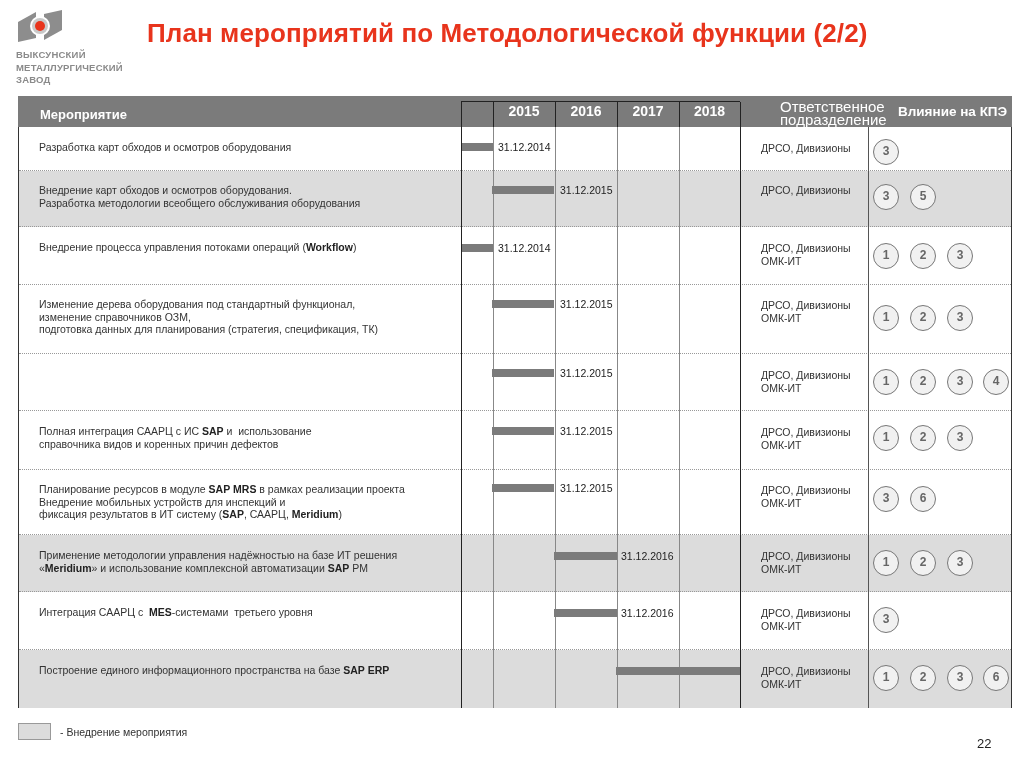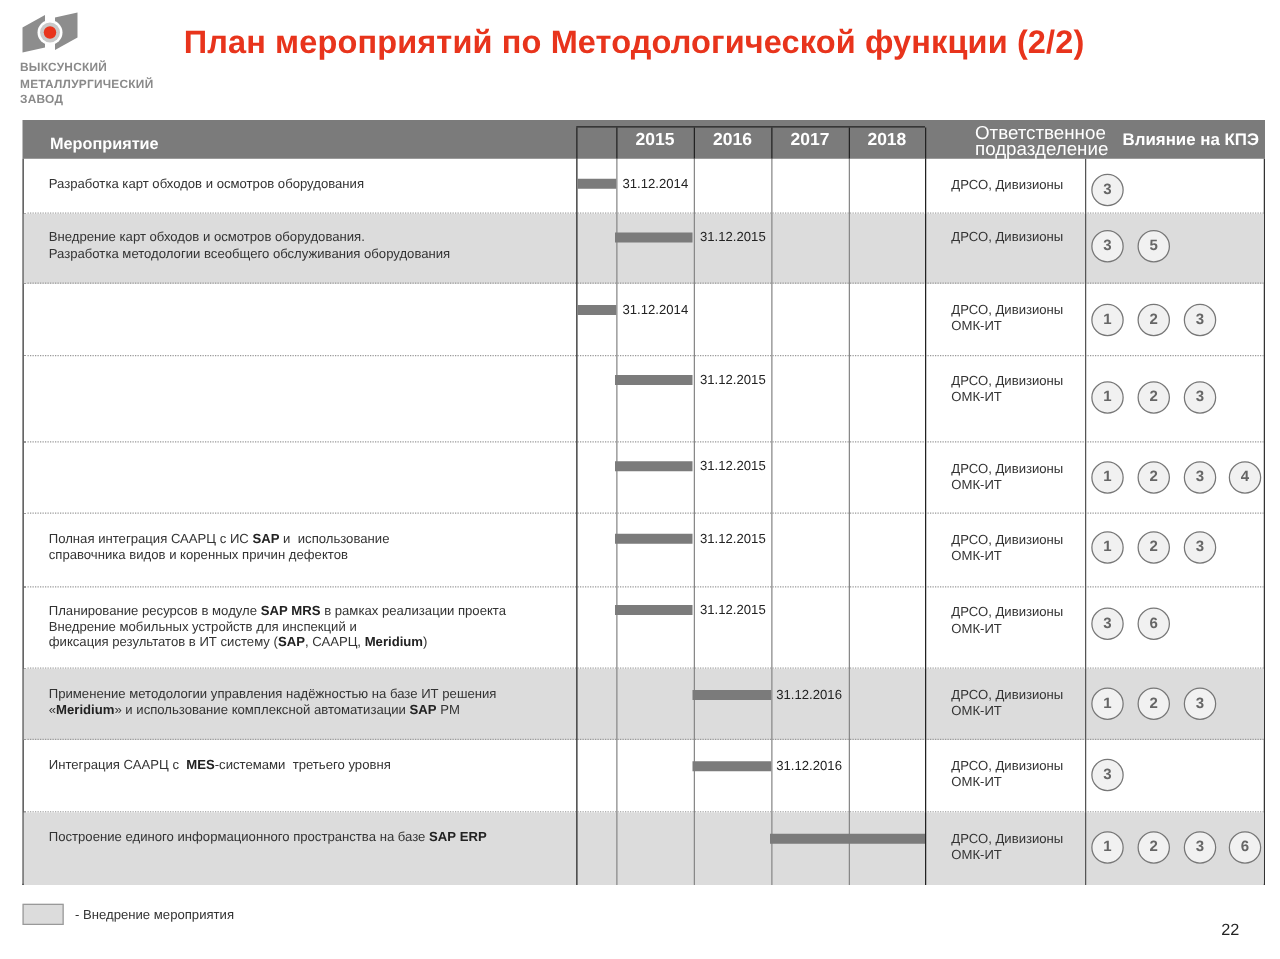--- a/index.html
+++ b/index.html
@@ -88,24 +88,28 @@
   <div class="row" style="top:0;height:44px;">
     <span class="activity-text" style="top:14px;">Разработка карт обходов и осмотров оборудования</span>
     <span class="resp-text" style="top:15px;">ДРСО, Дивизионы</span>
   </div>
   <div class="row key" style="top:44px;height:56px;">
     <span class="activity-text" style="top:13px;">Внедрение карт обходов и осмотров оборудования.
 Разработка методологии всеобщего обслуживания оборудования</span>
     <span class="resp-text" style="top:13px;">ДРСО, Дивизионы</span>
   </div>
   <div class="row" style="top:100px;height:58px;">
+    <span class="activity-text" style="top:14px;">Внедрение процесса управления потоками операций (<b>Workflow</b>)</span>
     <span class="resp-text" style="top:15px;">ДРСО, Дивизионы
 ОМК-ИТ</span>
   </div>
   <div class="row" style="top:158px;height:69px;">
+    <span class="activity-text" style="top:13px;">Изменение дерева оборудования под стандартный функционал,
+изменение справочников ОЗМ,
+подготовка данных для планирования (стратегия, спецификация, ТК)</span>
     <span class="resp-text" style="top:14px;">ДРСО, Дивизионы
 ОМК-ИТ</span>
   </div>
   <div class="row" style="top:227px;height:57px;">
     <span class="resp-text" style="top:15px;">ДРСО, Дивизионы
 ОМК-ИТ</span>
   </div>
   <div class="row" style="top:284px;height:59px;">
     <span class="activity-text" style="top:14px;">Полная интеграция СААРЦ с ИС <b>SAP</b> и  использование
 справочника видов и коренных причин дефектов</span>

